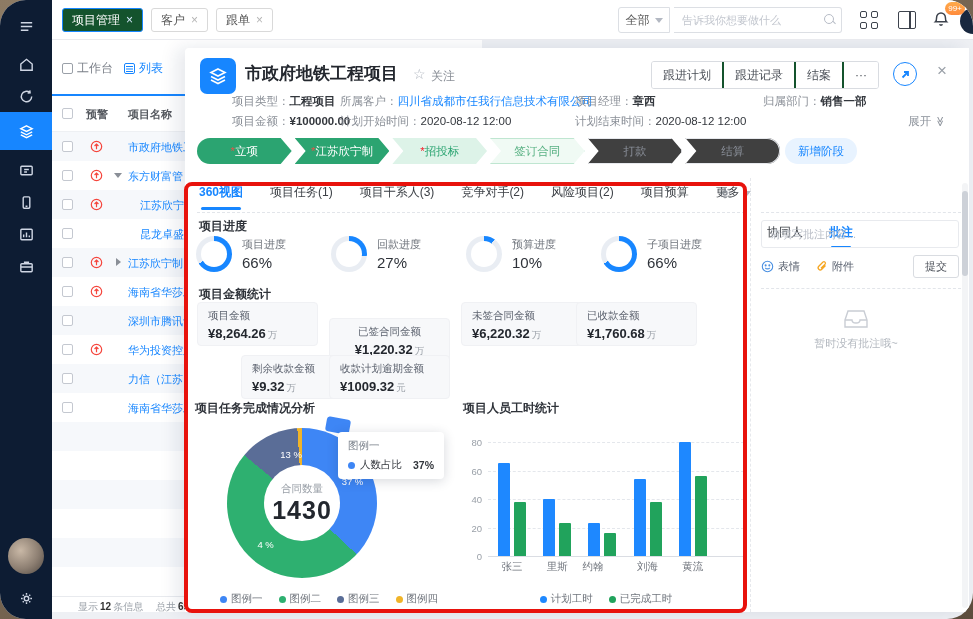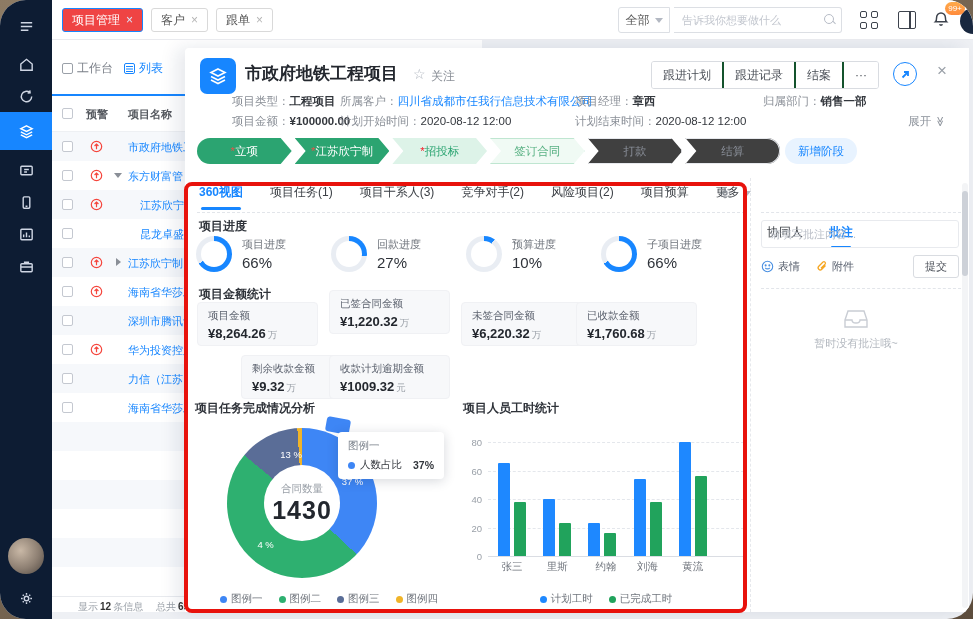--- a/index.html
+++ b/index.html
@@ -14,21 +14,21 @@
   .sb-icon svg { width:17px; height:17px; stroke:#cfd6e4; fill:none; stroke-width:1.5; }
   .sb-icon.active { background:#1786ff; height:38px; }
   .sb-icon.active svg { stroke:#fff; }
   .avatar { position:absolute; left:8px; width:36px; height:36px; border-radius:50%; background:radial-gradient(circle at 35% 35%, #c9b8a6, #8d7f72 55%, #4e4640); cursor:pointer; }
 
   
   .topbar { position:absolute; left:52px; top:0; right:0; height:40px; background:#fff; border-bottom:1px solid #e9eaee; z-index:20; }
   .nav-tabs { position:absolute; left:10px; top:8px; display:flex; gap:8px; }
   .nav-tab { height:24px; padding:0 9px; display:flex; align-items:center; gap:6px; border:1px solid #d9d9d9; border-radius:3px; background:#fff; color:#555; cursor:pointer; font-size:12px; }
   .nav-tab .x { color:#b5b5b5; font-size:12px; }
-  .nav-tab.active { background:#ef4444; border-color:#1786ff; color:#fff; }
+  .nav-tab.active { background:#14532d; border-color:#1786ff; color:#fff; }
   .nav-tab.active .x { color:#d8eaff; }
   .scope-select { position:absolute; left:566px; top:7px; width:52px; height:26px; border:1px solid #dcdfe4; border-radius:3px 0 0 3px; display:flex; align-items:center; justify-content:center; gap:5px; color:#555; background:#fff; cursor:pointer; }
   .caret-dn { width:0; height:0; border-left:4px solid transparent; border-right:4px solid transparent; border-top:5px solid #b3b8c2; }
   .searchbox { position:absolute; left:622px; top:7px; width:168px; height:26px; border:1px solid #dcdfe4; border-left:none; border-radius:0 3px 3px 0; background:#fff; display:flex; align-items:center; padding:0 8px; }
   .searchbox input { border:none; outline:none; flex:1; font-size:11px; color:#333; font-family:inherit; }
   .searchbox input::placeholder { color:#c3c7cf; }
   .mag { width:12px; height:12px; position:relative; flex:none; cursor:pointer; }
   .mag::before { content:""; position:absolute; left:0; top:0; width:8px; height:8px; border:1.4px solid #b7bcc6; border-radius:50%; }
   .mag::after { content:""; position:absolute; left:8px; top:8px; width:4px; height:1.4px; background:#b7bcc6; transform:rotate(45deg); }
   .tb-ic { position:absolute; top:11px; width:18px; height:18px; cursor:pointer; }
@@ -473,21 +473,21 @@
             </div>
           </div>
         </div>
 
       <h2 class="sec-title" style="left:14px;top:238px">项目金额统计</h2>
       <div id="cards">
           <div class="amt-card" style="left: 12px; top: 254px;">
             <div class="lb">项目金额</div>
             <div class="vl">¥8,264.26<span class="un">万</span></div>
           </div>
-          <div class="amt-card" style="left: 144px; top: 242px;">
+          <div class="amt-card" style="left: 144px; top: 270px; text-align: center;">
             <div class="lb">已签合同金额</div>
             <div class="vl">¥1,220.32<span class="un">万</span></div>
           </div>
           <div class="amt-card" style="left: 276px; top: 254px;">
             <div class="lb">未签合同金额</div>
             <div class="vl">¥6,220.32<span class="un">万</span></div>
           </div>
           <div class="amt-card" style="left: 391px; top: 254px;">
             <div class="lb">已收款金额</div>
             <div class="vl">¥1,760.68<span class="un">万</span></div>
@@ -557,21 +557,21 @@
             <div class="gline base" style="top: 114px;"></div>
             <span class="ylab" style="left: -22px; top: 114px;">0</span>
             <div class="bar" style="left: 10px; height: 92.625px; background: rgb(30, 136, 255);"></div>
             <div class="bar" style="left: 26px; height: 54.15px; background: rgb(33, 163, 92);"></div>
             <span class="xlab" style="left: 24px;">张三</span>
             <div class="bar" style="left: 55.2px; height: 57px; background: rgb(30, 136, 255);"></div>
             <div class="bar" style="left: 71.2px; height: 32.775px; background: rgb(33, 163, 92);"></div>
             <span class="xlab" style="left: 69.2px;">里斯</span>
             <div class="bar" style="left: 100.4px; height: 32.775px; background: rgb(30, 136, 255);"></div>
             <div class="bar" style="left: 116.4px; height: 22.8px; background: rgb(33, 163, 92);"></div>
-            <span class="xlab" style="left: 118px;">约翰</span>
+            <span class="xlab" style="left: 105px;">约翰</span>
             <div class="bar" style="left: 145.6px; height: 76.95px; background: rgb(30, 136, 255);"></div>
             <div class="bar" style="left: 161.6px; height: 54.15px; background: rgb(33, 163, 92);"></div>
             <span class="xlab" style="left: 159.6px;">刘海</span>
             <div class="bar" style="left: 190.8px; height: 114px; background: rgb(30, 136, 255);"></div>
             <div class="bar" style="left: 206.8px; height: 79.8px; background: rgb(33, 163, 92);"></div>
             <span class="xlab" style="left: 204.8px;">黄流</span>
           </div>
         <div class="legend" style="top:192px" id="bar-legend">
             <span class="lg-item">
               <span class="dot" style="background: rgb(30, 136, 255);"></span>

